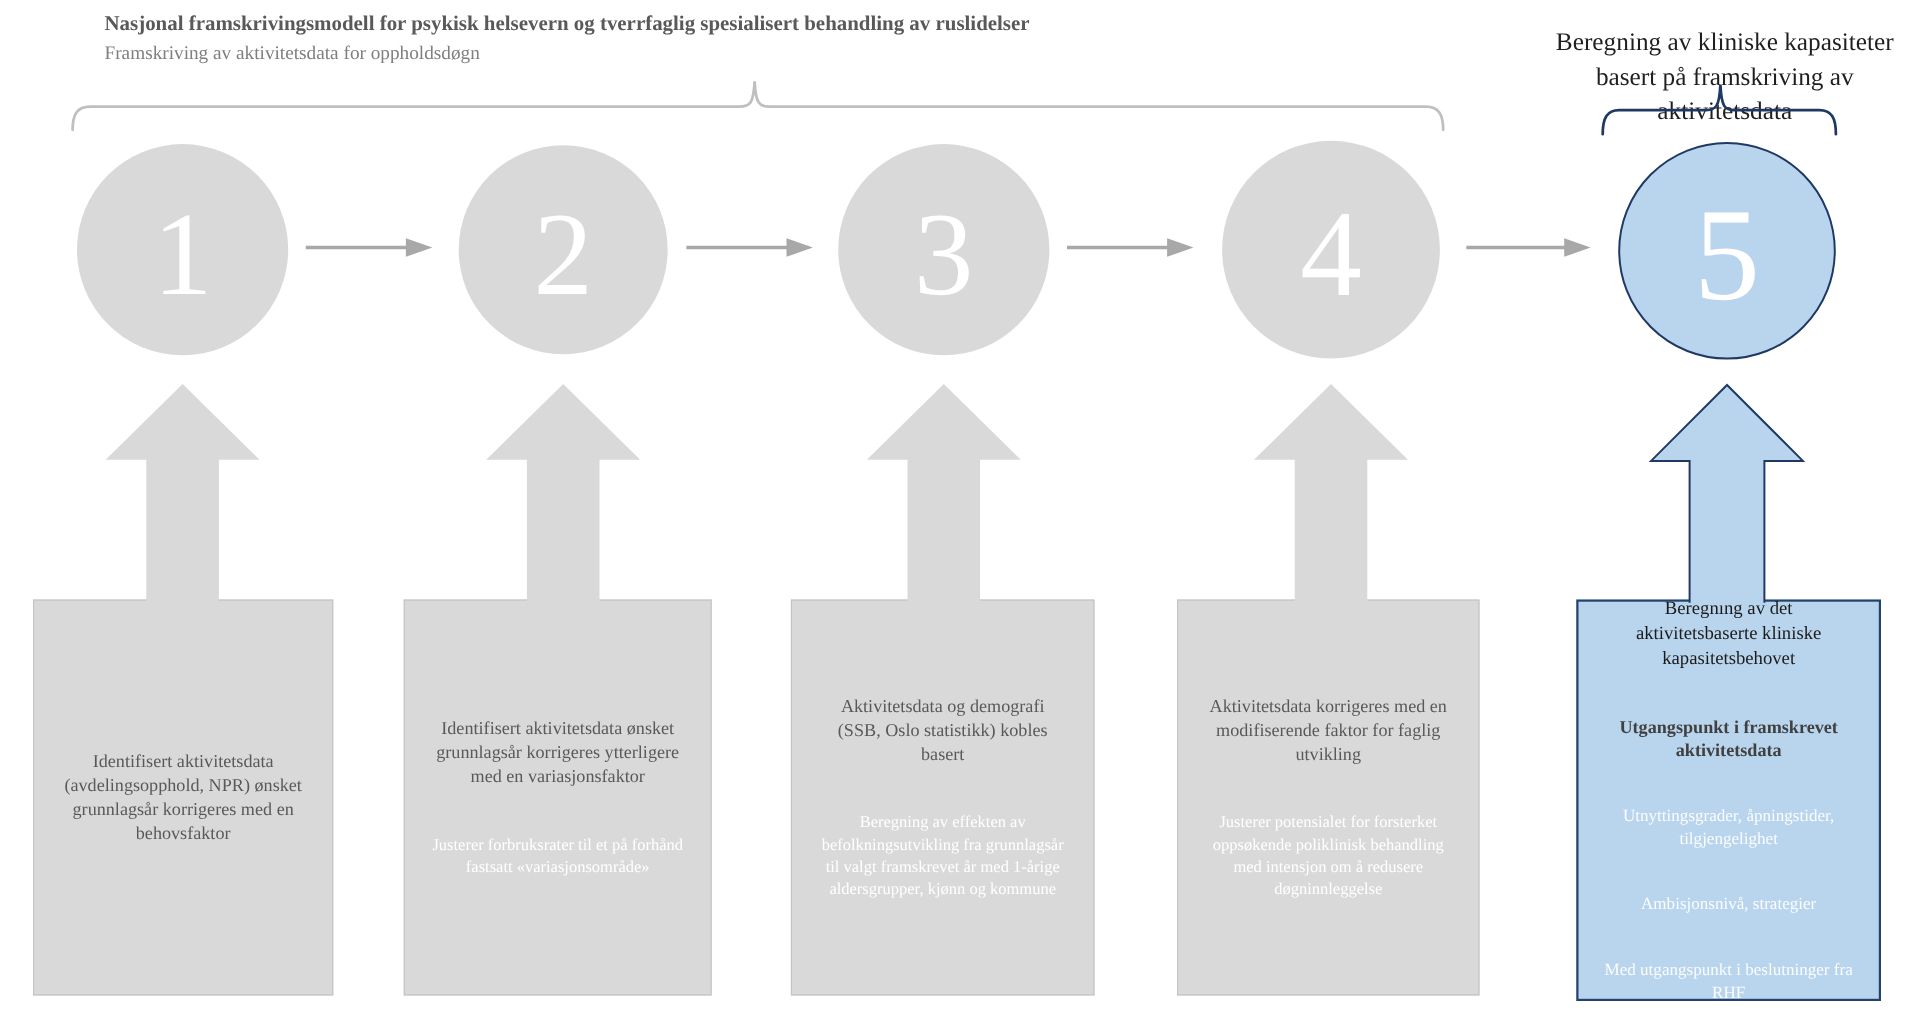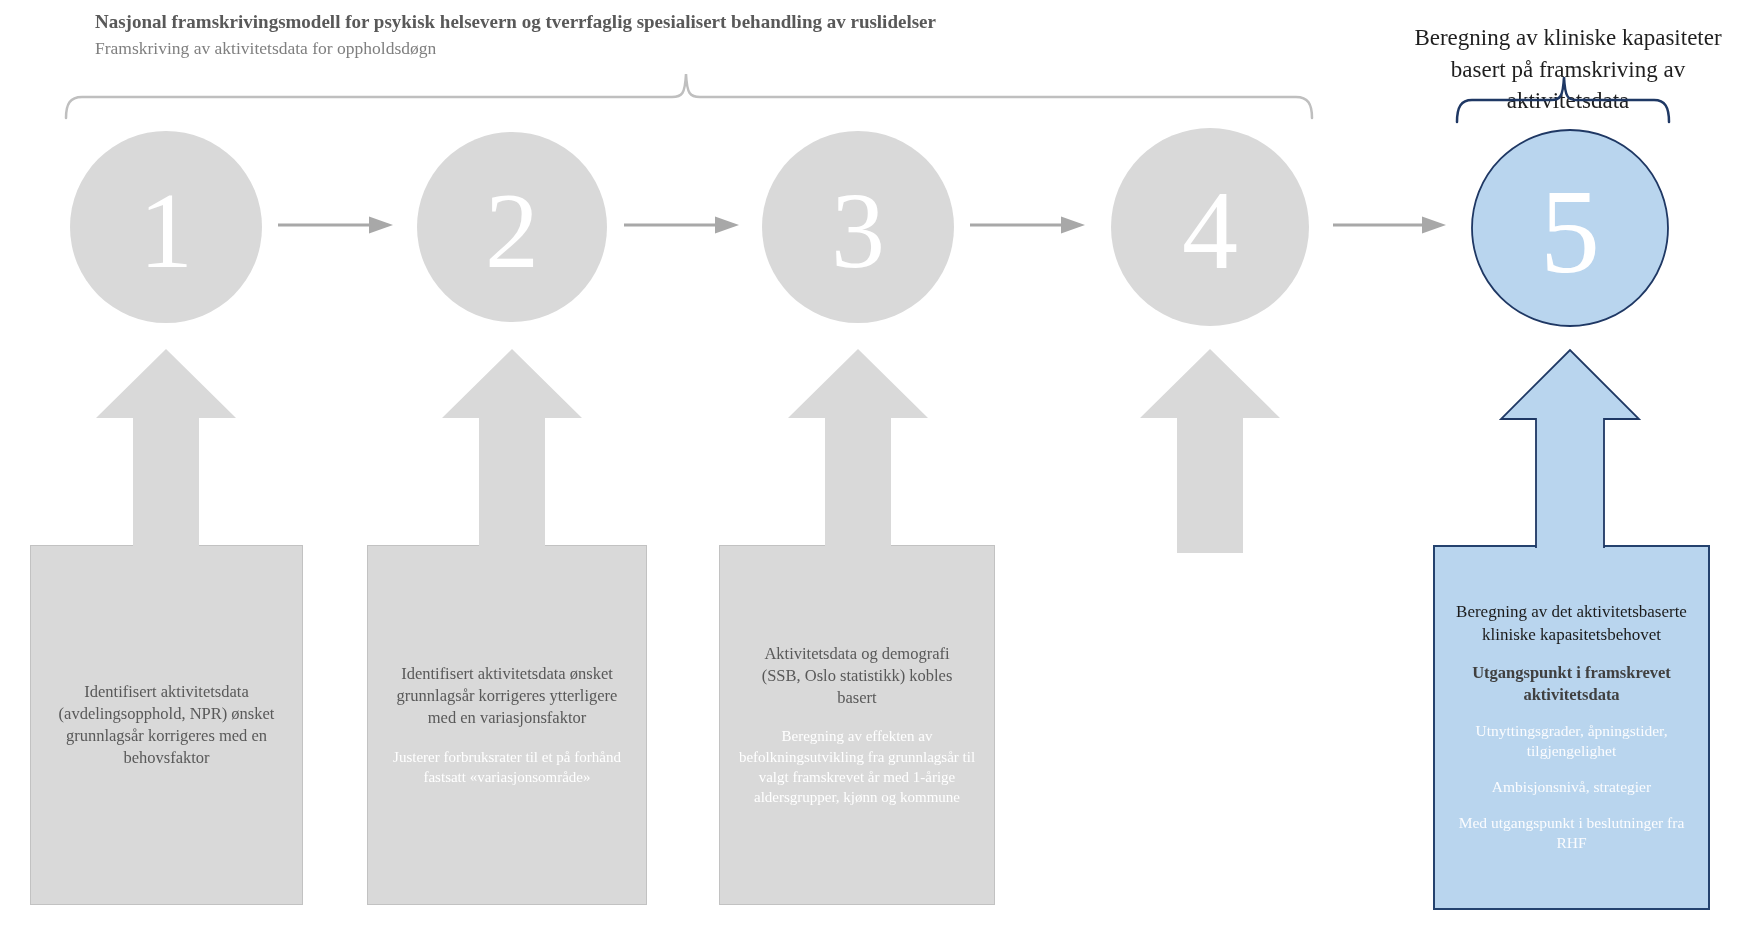--- a/index.html
+++ b/index.html
@@ -15,21 +15,21 @@
     position:absolute;left:1398px;top:22px;width:340px;text-align:center;
     font-size:23px;color:#1f1f1f;line-height:1.38;margin:0;
   }
   
   .box{
     position:absolute;top:545px;height:360px;box-sizing:border-box;
     background:#d9d9d9;border:1px solid #c2c2c2;
     display:flex;flex-direction:column;justify-content:center;align-items:center;
     text-align:center;gap:18px;padding:6px 10px;
   }
-  .box p{margin:0;}
+  .box p{margin:12px;}
   .box .main{font-size:16.5px;color:#595959;line-height:1.32;max-width:228px;}
   .box .sub{font-size:15px;color:#ffffff;line-height:1.34;max-width:252px;}
   #box-1{left:30px;width:273px;}
   #box-2{left:367px;width:280px;}
   #box-3{left:719px;width:276px;}
   #box-4{left:1070px;width:275px;}
   #box-5{
     left:1433px;width:277px;height:365px;
     background:#b9d5ee;border:2px solid #24426e;gap:15px;
   }
@@ -57,20 +57,24 @@
   <div class="box" id="box-1">
     <p class="main">Identifisert aktivitetsdata (avdelingsopphold, NPR) ønsket grunnlagsår korrigeres med en behovsfaktor</p>
   </div>
   <div class="box" id="box-2">
     <p class="main">Identifisert aktivitetsdata ønsket grunnlagsår korrigeres ytterligere med en variasjonsfaktor</p>
     <p class="sub">Justerer forbruksrater til et på forhånd fastsatt «variasjonsområde»</p>
   </div>
   <div class="box" id="box-3">
     <p class="main">Aktivitetsdata og demografi (SSB, Oslo statistikk) kobles basert</p>
     <p class="sub">Beregning av effekten av befolkningsutvikling fra grunnlagsår til valgt framskrevet år med 1-årige aldersgrupper, kjønn og kommune</p>
+  </div>
+  <div class="box" id="box-4">
+    <p class="main">Aktivitetsdata korrigeres med en modifiserende faktor for faglig utvikling</p>
+    <p class="sub">Justerer potensialet for forsterket oppsøkende poliklinisk behandling med intensjon om å redusere døgninnleggelse</p>
   </div>
   <div class="box" id="box-5">
     <p class="main5">Beregning av det aktivitetsbaserte kliniske kapasitetsbehovet</p>
     <p class="bold5">Utgangspunkt i framskrevet aktivitetsdata</p>
     <p class="sub5">Utnyttingsgrader, åpningstider, tilgjengelighet</p>
     <p class="sub5">Ambisjonsnivå, strategier</p>
     <p class="sub5">Med utgangspunkt i beslutninger fra RHF</p>
   </div>
 
   <svg class="overlay" viewBox="0 0 1742 927">

